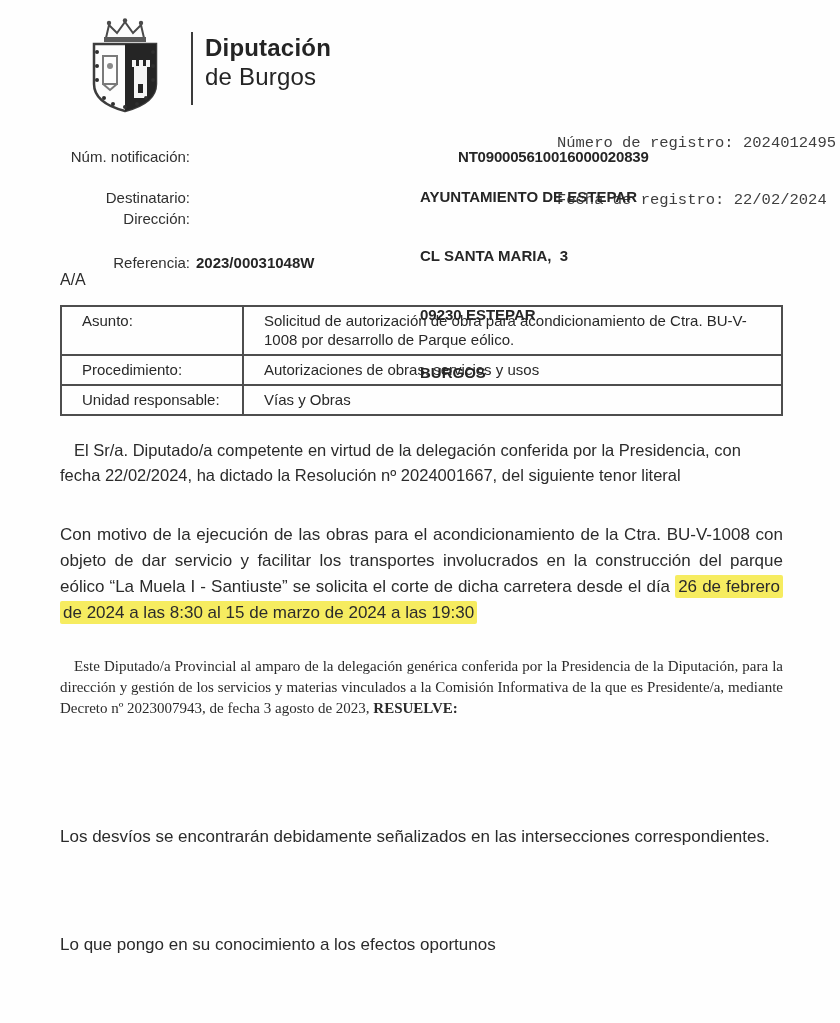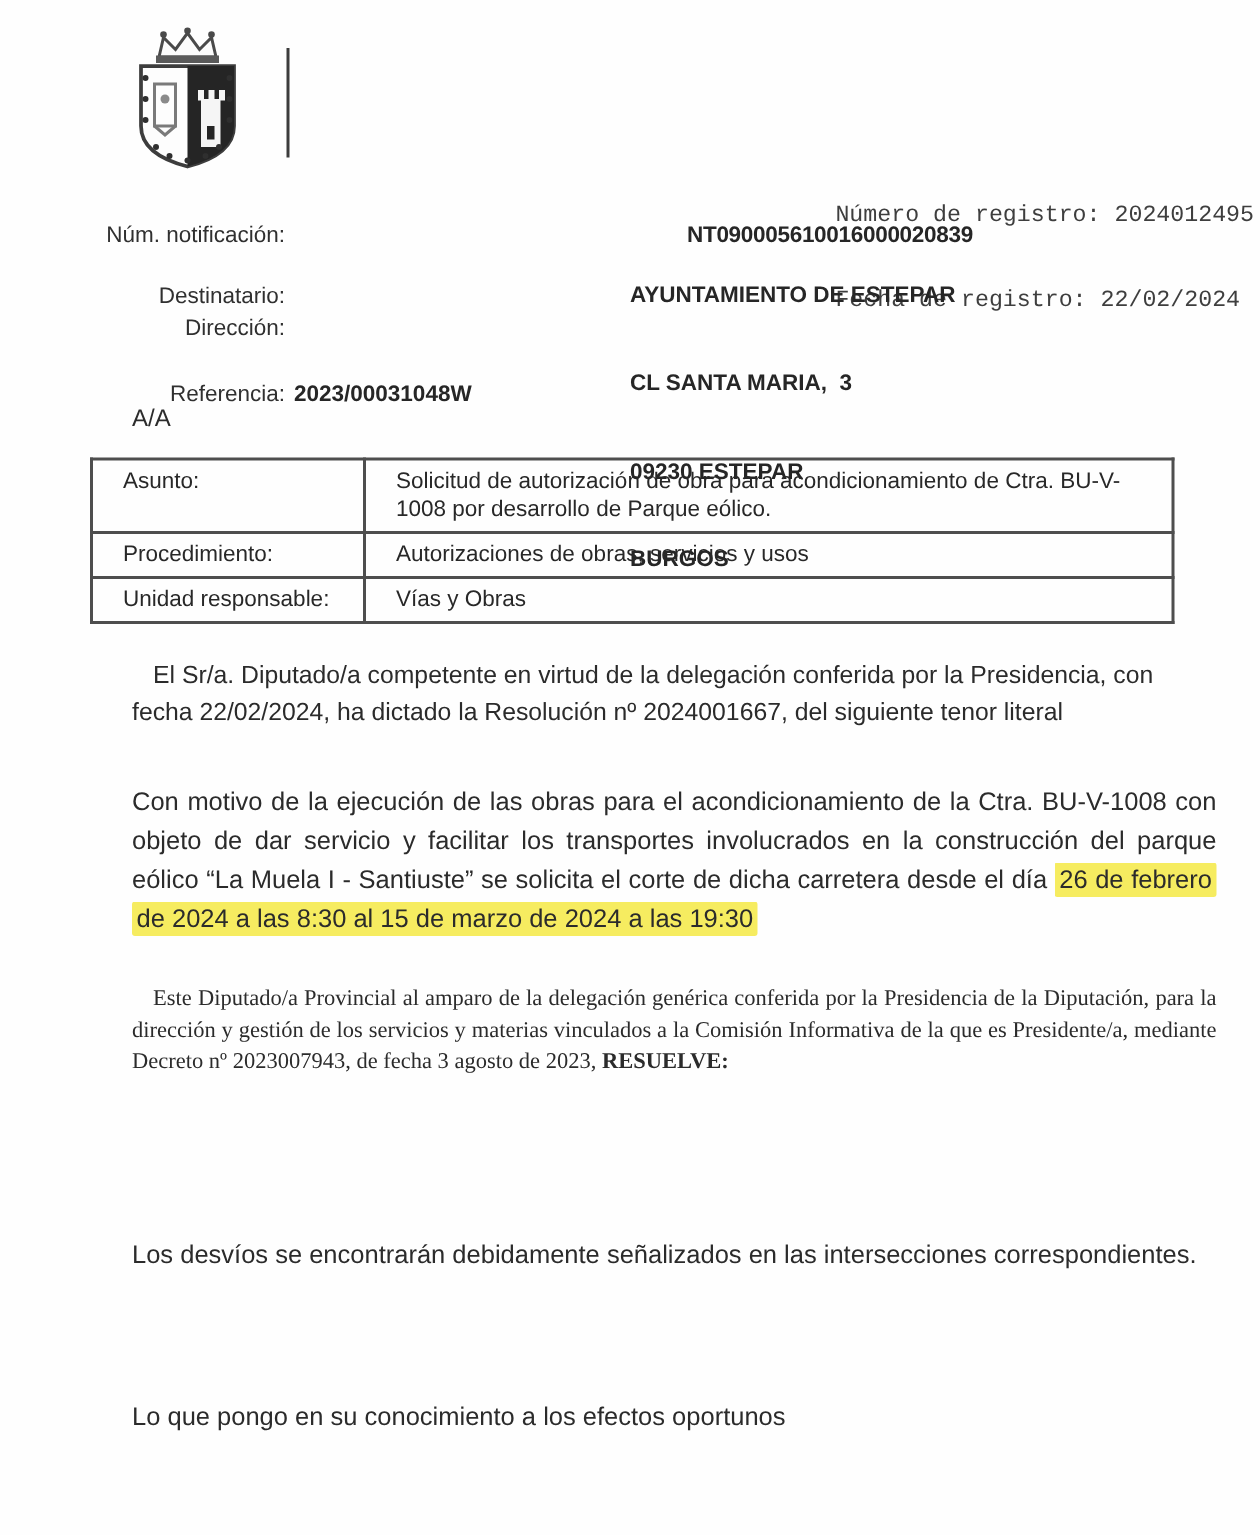--- a/index.html
+++ b/index.html
@@ -21,30 +21,30 @@
     font-family:"Liberation Mono","DejaVu Sans Mono",monospace;
     font-size:15.5px; line-height:19px; color:#3e3e3e; white-space:pre;
   }
   
   .meta-label { position:absolute; left:38px; width:152px; text-align:right; font-size:15px; color:#303030; }
   .meta-val   { position:absolute; font-size:15px; color:#262626; }
   .v-notif    { left:430px; top:148px; font-weight:700; letter-spacing:-.2px;margin-left:28px; }
   .v-dest     { left:420px; top:188px; font-weight:700;text-align:center; }
   .v-addr     { left:420px; top:207px; font-weight:700; line-height:19.5px; white-space:pre-wrap; }
   .v-ref      { left:196px; top:254px; font-weight:700; }
-  .attention  { position:absolute; left:60px; top:271px; font-size:16px;margin-left:28px; }
+  .attention  { position:absolute; left:60px; top:271px; font-size:16px; }
   
   table.subject {
     position:absolute; left:60px; top:305px; width:723px;
     border-collapse:collapse; font-size:15px; color:#282828;
   }
   table.subject td { border:2px solid #4e4e4e; padding:4px 10px 5px 20px; line-height:19px; vertical-align:top; }
   table.subject td.c1 { width:182px; }
   
-  .para { position:absolute; left:60px; width:723px; color:#2b2b2b;margin-left:28px; }
+  .para { position:absolute; left:60px; width:723px; color:#2b2b2b; }
   .p-intro   { top:438px; font-size:16.5px; line-height:25px; text-indent:14px; }
   .p-motivo  { top:522px; font-size:17px;  line-height:26px; text-align:justify; }
   .p-deleg   { top:656px; font-size:15px;  line-height:21px; text-align:justify; text-indent:14px;font-family:Liberation Serif, serif; }
   .p-tramo   { top:755px; font-size:17px;  line-height:25px; }
   .p-desvios { top:824px; font-size:17px;  line-height:25px; }
   .p-fin     { top:888px; font-size:17px;  line-height:25px; }
   .p-cierre  { top:932px; font-size:17px;  line-height:25px; }
   .bold { font-weight:700; }
   mark.hl {
     background:var(--hl); color:inherit; padding:2px 3px;
@@ -90,20 +90,24 @@
           <circle cx="80" cy="64" r="2"></circle>
         <circle cx="31" cy="82" r="2"></circle>
           <circle cx="40" cy="88" r="2"></circle>
         <circle cx="64" cy="88" r="2"></circle>
           <circle cx="73" cy="82" r="2"></circle>
           <circle cx="52" cy="91" r="2"></circle>
       </g>
     </svg>
   </div>
   <div class="brand-divider"></div>
+  <div class="brand">
+    <div class="l1">Diputación</div>
+    <div class="l2">de Burgos</div>
+  </div>
 
   <div class="registry">
     <div><span>Número de registro:</span> <span>2024012495</span></div>
     <div><span>Fecha de registro:</span> <span>22/02/2024</span></div>
   </div>
 
   <div class="meta-label" style="top:148px">Núm. notificación:</div>
   <div class="meta-val v-notif">NT090005610016000020839</div>
 
   <div class="meta-label" style="top:189px">Destinatario:</div>

